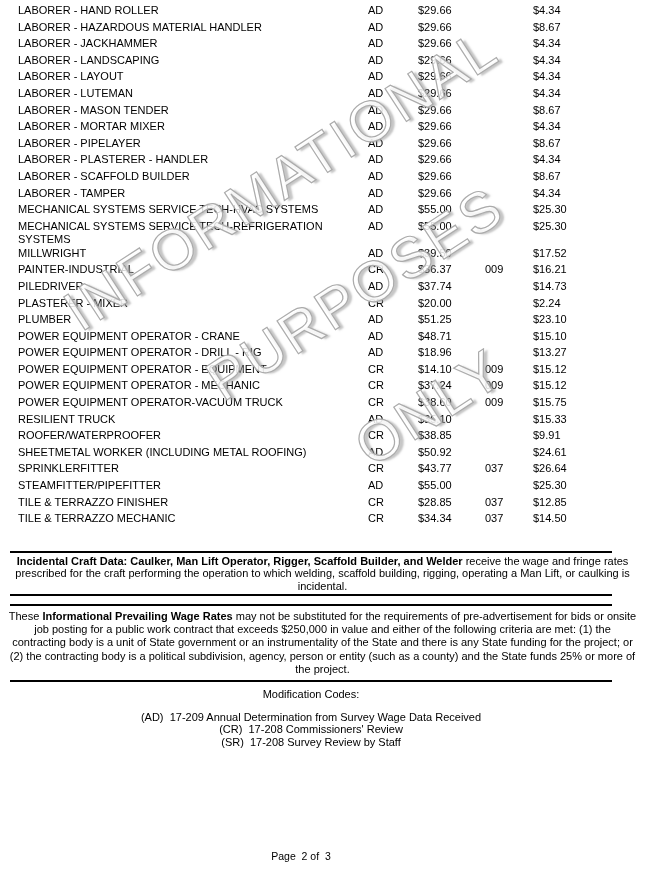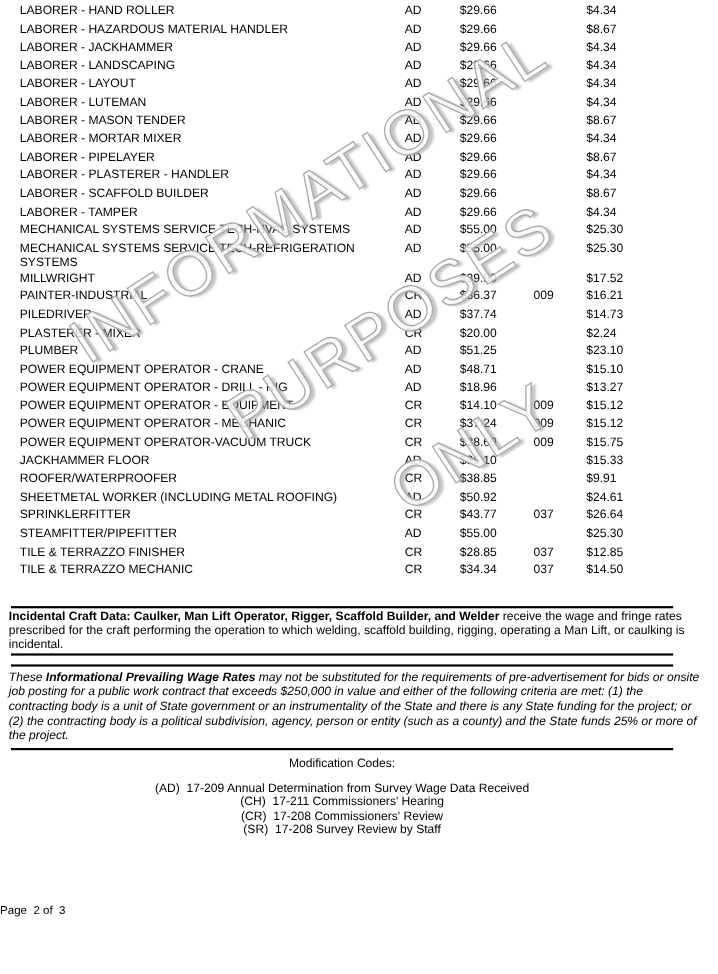--- a/index.html
+++ b/index.html
@@ -45,39 +45,39 @@
     text-shadow: 3px 3px 2px rgba(150,150,150,0.55);
   }
 
   
   .rule { height: 0; border-top: 2px solid #000; width: 602px; margin-left: 10px; }
   .rule-1 { margin-top: 22px; }
   .rule-3 { margin-top: 8px; }
 
   .para {
     width: 629px; margin: 0 0 0 8px;
-    text-align: left;
+    text-align: center;
     font-size: 11px;
   }
   .para-incidental { line-height: 12.4px; padding: 2px 0; }
-  .para-informational { line-height: 13.2px; padding: 4px 0; font-style: italic; }
+  .para-informational { line-height: 13.2px; padding: 4px 0; }
 
   .mod-heading {
     width: 602px; margin-left: 10px; margin-top: 6px;
     text-align: center; font-size: 11px; white-space: pre;
   }
   .mod-codes {
     width: 602px; margin-left: 10px; margin-top: 11px;
     text-align: center; font-size: 11px; line-height: 12.3px;
   }
   .mod-codes div { white-space: pre; }
 
   .footer {
-    width: 602px; margin-left: 0; margin-top: 62px;
-    text-align: left; font-size: 10.5px; white-space: pre;
+    width: 602px; margin-left: 0; margin-top: 102px;
+    text-align: center; font-size: 10.5px; white-space: pre;
   }
 </style>
 </head>
 <body>
 
 <div class="doc">
 
   <div class="wage-table">
 
       <div class="row">
@@ -266,21 +266,21 @@
 
       <div class="row">
         <div class="cell name">POWER EQUIPMENT OPERATOR-VACUUM TRUCK</div>
         <div class="cell code">CR</div>
         <div class="cell wage">$38.60</div>
         <div class="cell mod">009</div>
         <div class="cell fringe">$15.75</div>
       </div>
 
       <div class="row">
-        <div class="cell name">JACKHAMMER FLOOR</div>
+        <div class="cell name">RESILIENT TRUCK</div>
         <div class="cell code">AD</div>
         <div class="cell wage">$35.10</div>
         <div class="cell mod"></div>
         <div class="cell fringe">$15.33</div>
       </div>
 
       <div class="row">
         <div class="cell name">ROOFER/WATERPROOFER</div>
         <div class="cell code">CR</div>
         <div class="cell wage">$38.85</div>
@@ -346,21 +346,20 @@
 
   <div class="rule rule-3"></div>
   <p class="para para-informational"><span>These </span><b>Informational Prevailing Wage Rates</b><span> may not be substituted for the requirements of pre-advertisement for bids or onsite job posting for a public work contract that exceeds $250,000 in value and either of the following criteria are met: (1) the contracting body is a unit of State government or an instrumentality of the State and there is any State funding for the project; or (2) the contracting body is a political subdivision, agency, person or entity (such as a county) and the State funds 25% or more of the project.</span></p>
   <div class="rule rule-4"></div>
 
   <div class="mod-heading">Modification Codes:</div>
   <div class="mod-codes">
 
       <div>(AD)  17-209 Annual Determination from Survey Wage Data Received</div>
 
-      <div>(CH)  17-211 Commissioners' Hearing</div>
 
       <div>(CR)  17-208 Commissioners' Review</div>
 
       <div>(SR)  17-208 Survey Review by Staff</div>
 
   </div>
 
   <div class="footer">Page  2 of  3</div>
 
 </div>

